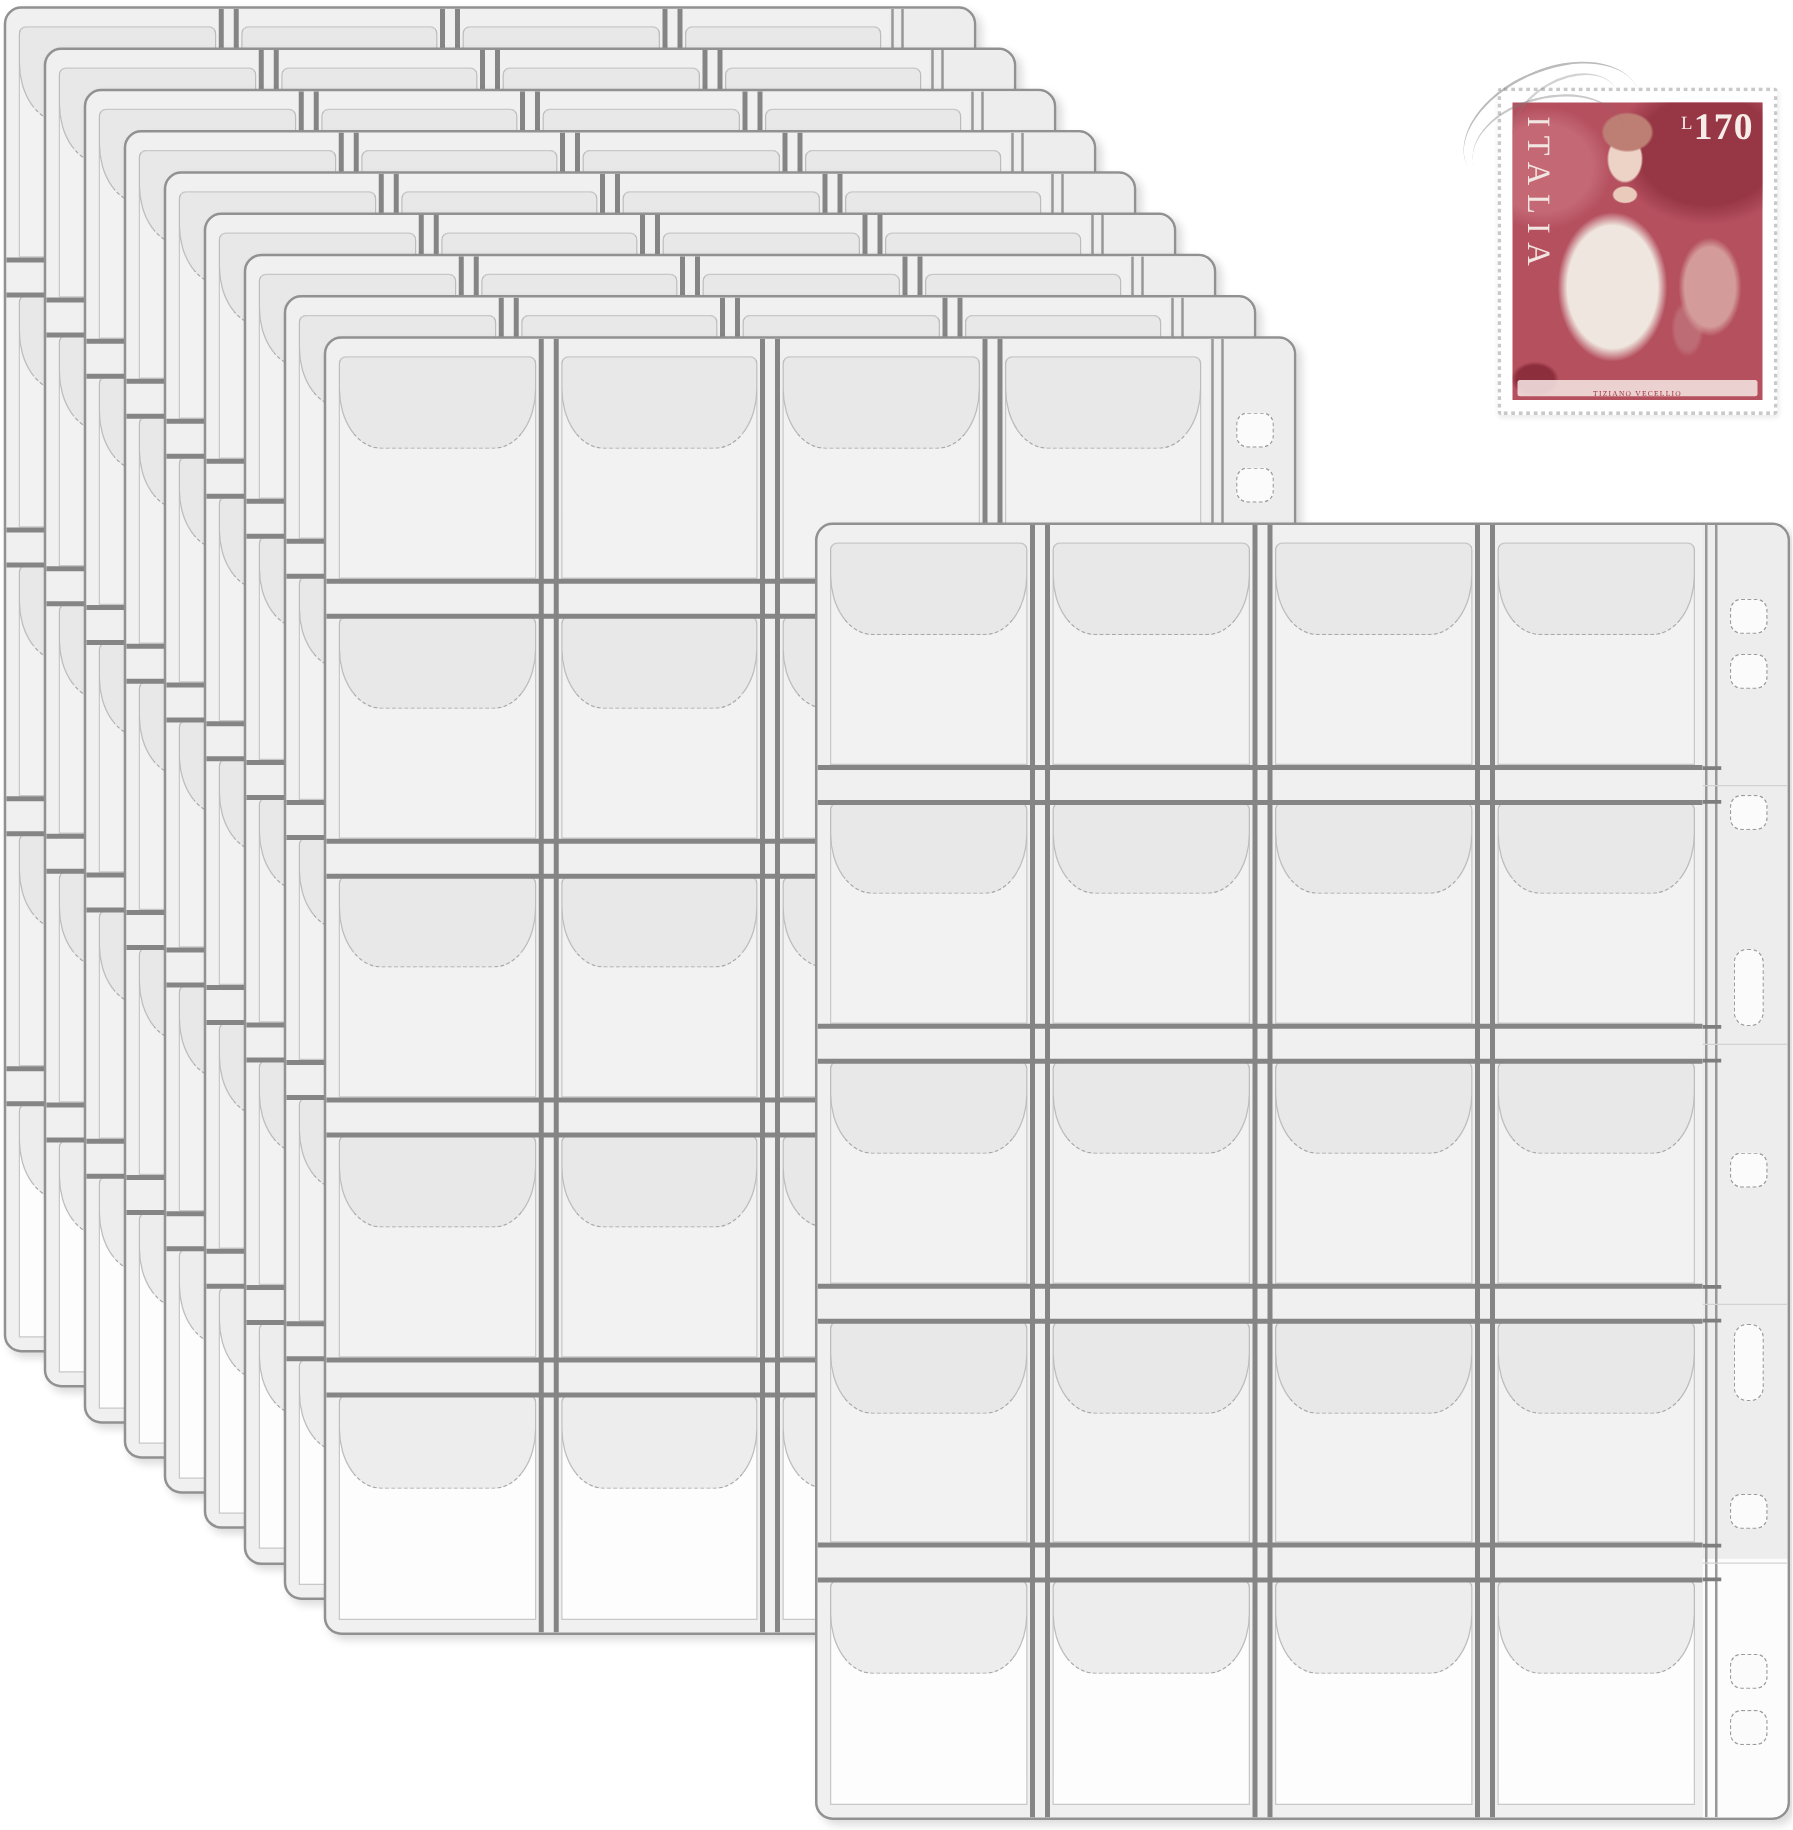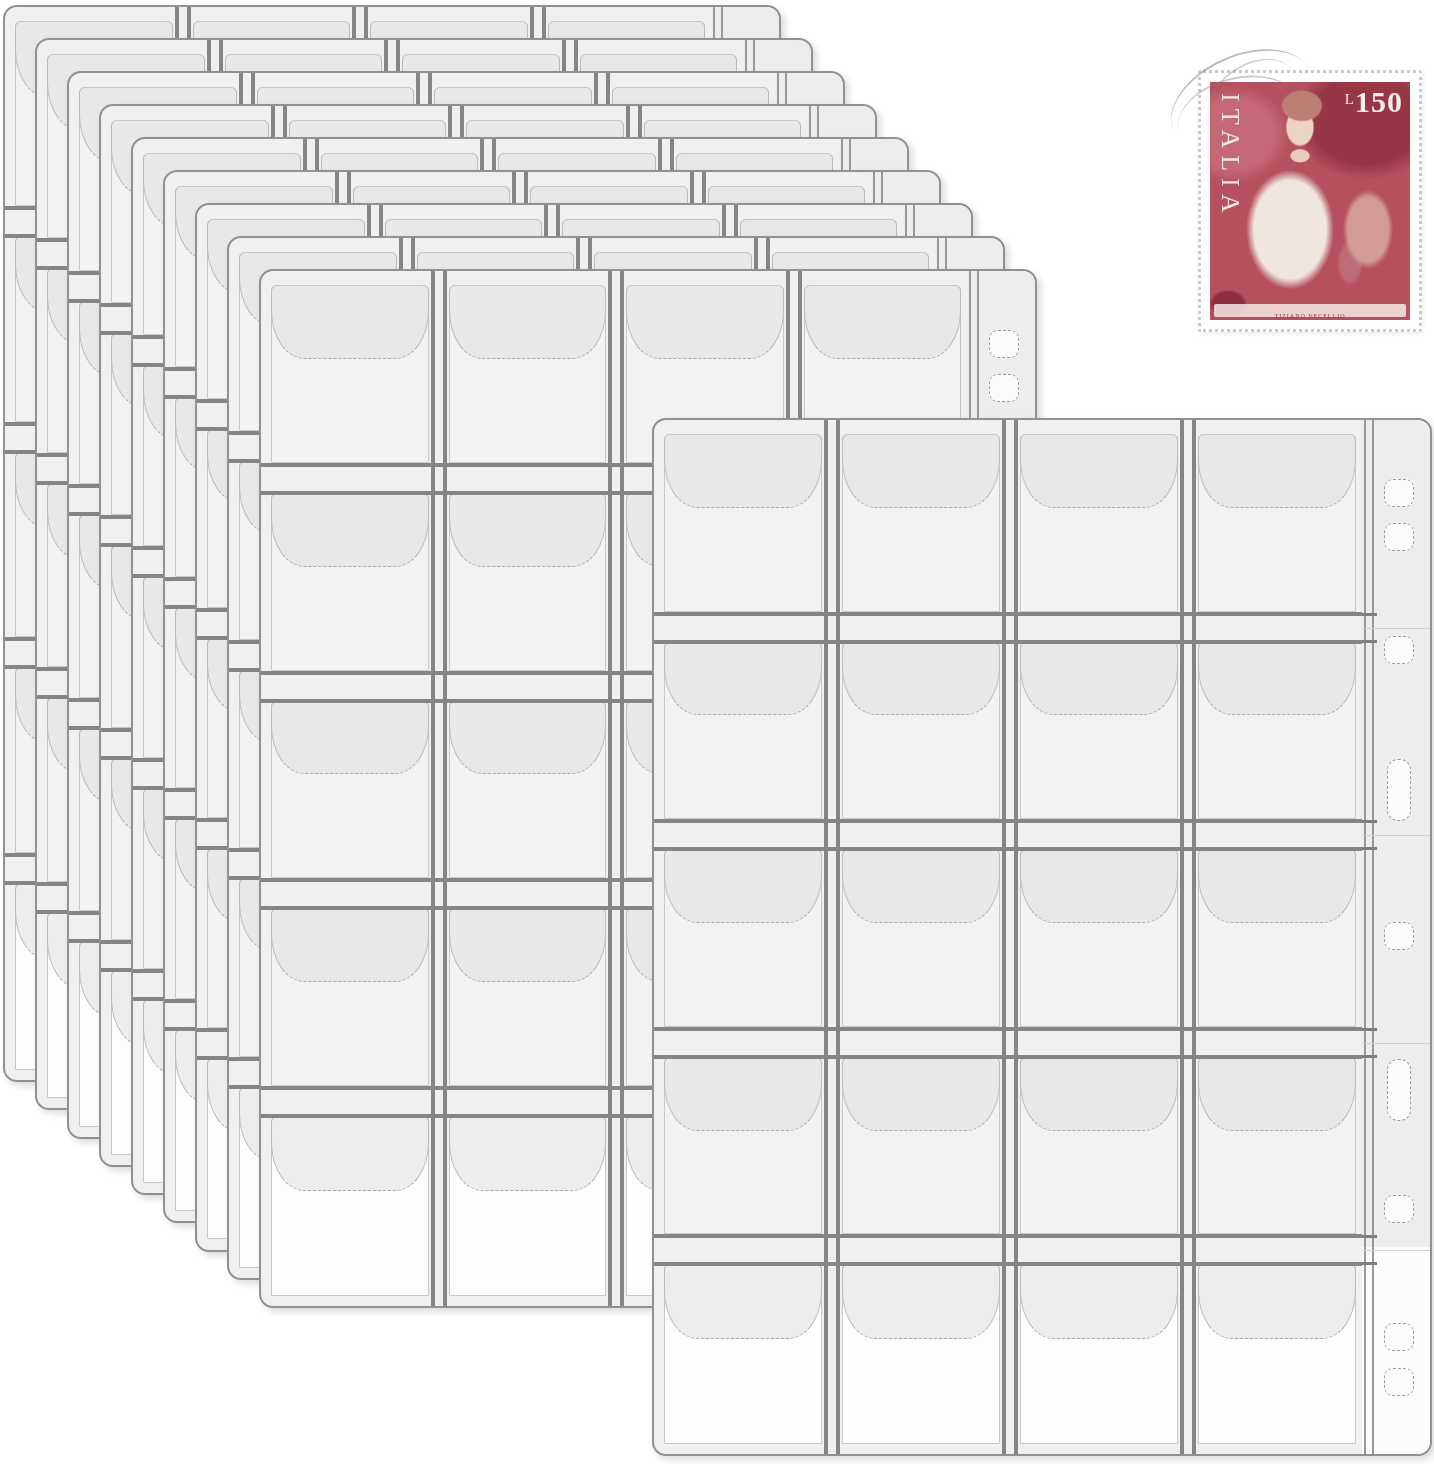--- a/index.html
+++ b/index.html
@@ -113,21 +113,21 @@
   .pm3{left:6px;top:-10px;width:92px;height:60px;border-top:2px solid rgba(125,125,125,.35);transform:rotate(-30deg);}
 </style>
 </head>
 <body>
 
 <div id="scene">
 
   <div class="stamp">
     <div class="stamp-panel"></div>
     <div class="stamp-country">ITALIA</div>
-    <div class="stamp-denom"><span class="denom-l">L</span><span class="denom-v">150</span></div>
+    <div class="stamp-denom"><span class="denom-l">L</span><span class="denom-v">170</span></div>
     <div class="stamp-caption-band">
       <span class="stamp-caption">TIZIANO VECELLIO</span>
     </div>
     <div class="pm pm1"></div>
     <div class="pm pm2"></div>
     <div class="pm pm3"></div>
   </div>
 
 <div class="page" style="left: 3px; top: 5px; width: 778px; height: 1077px; z-index: 1;">
       <div class="cell" style="left: 10px; top: 14px; width: 157.5px; height: 185.4px;">

